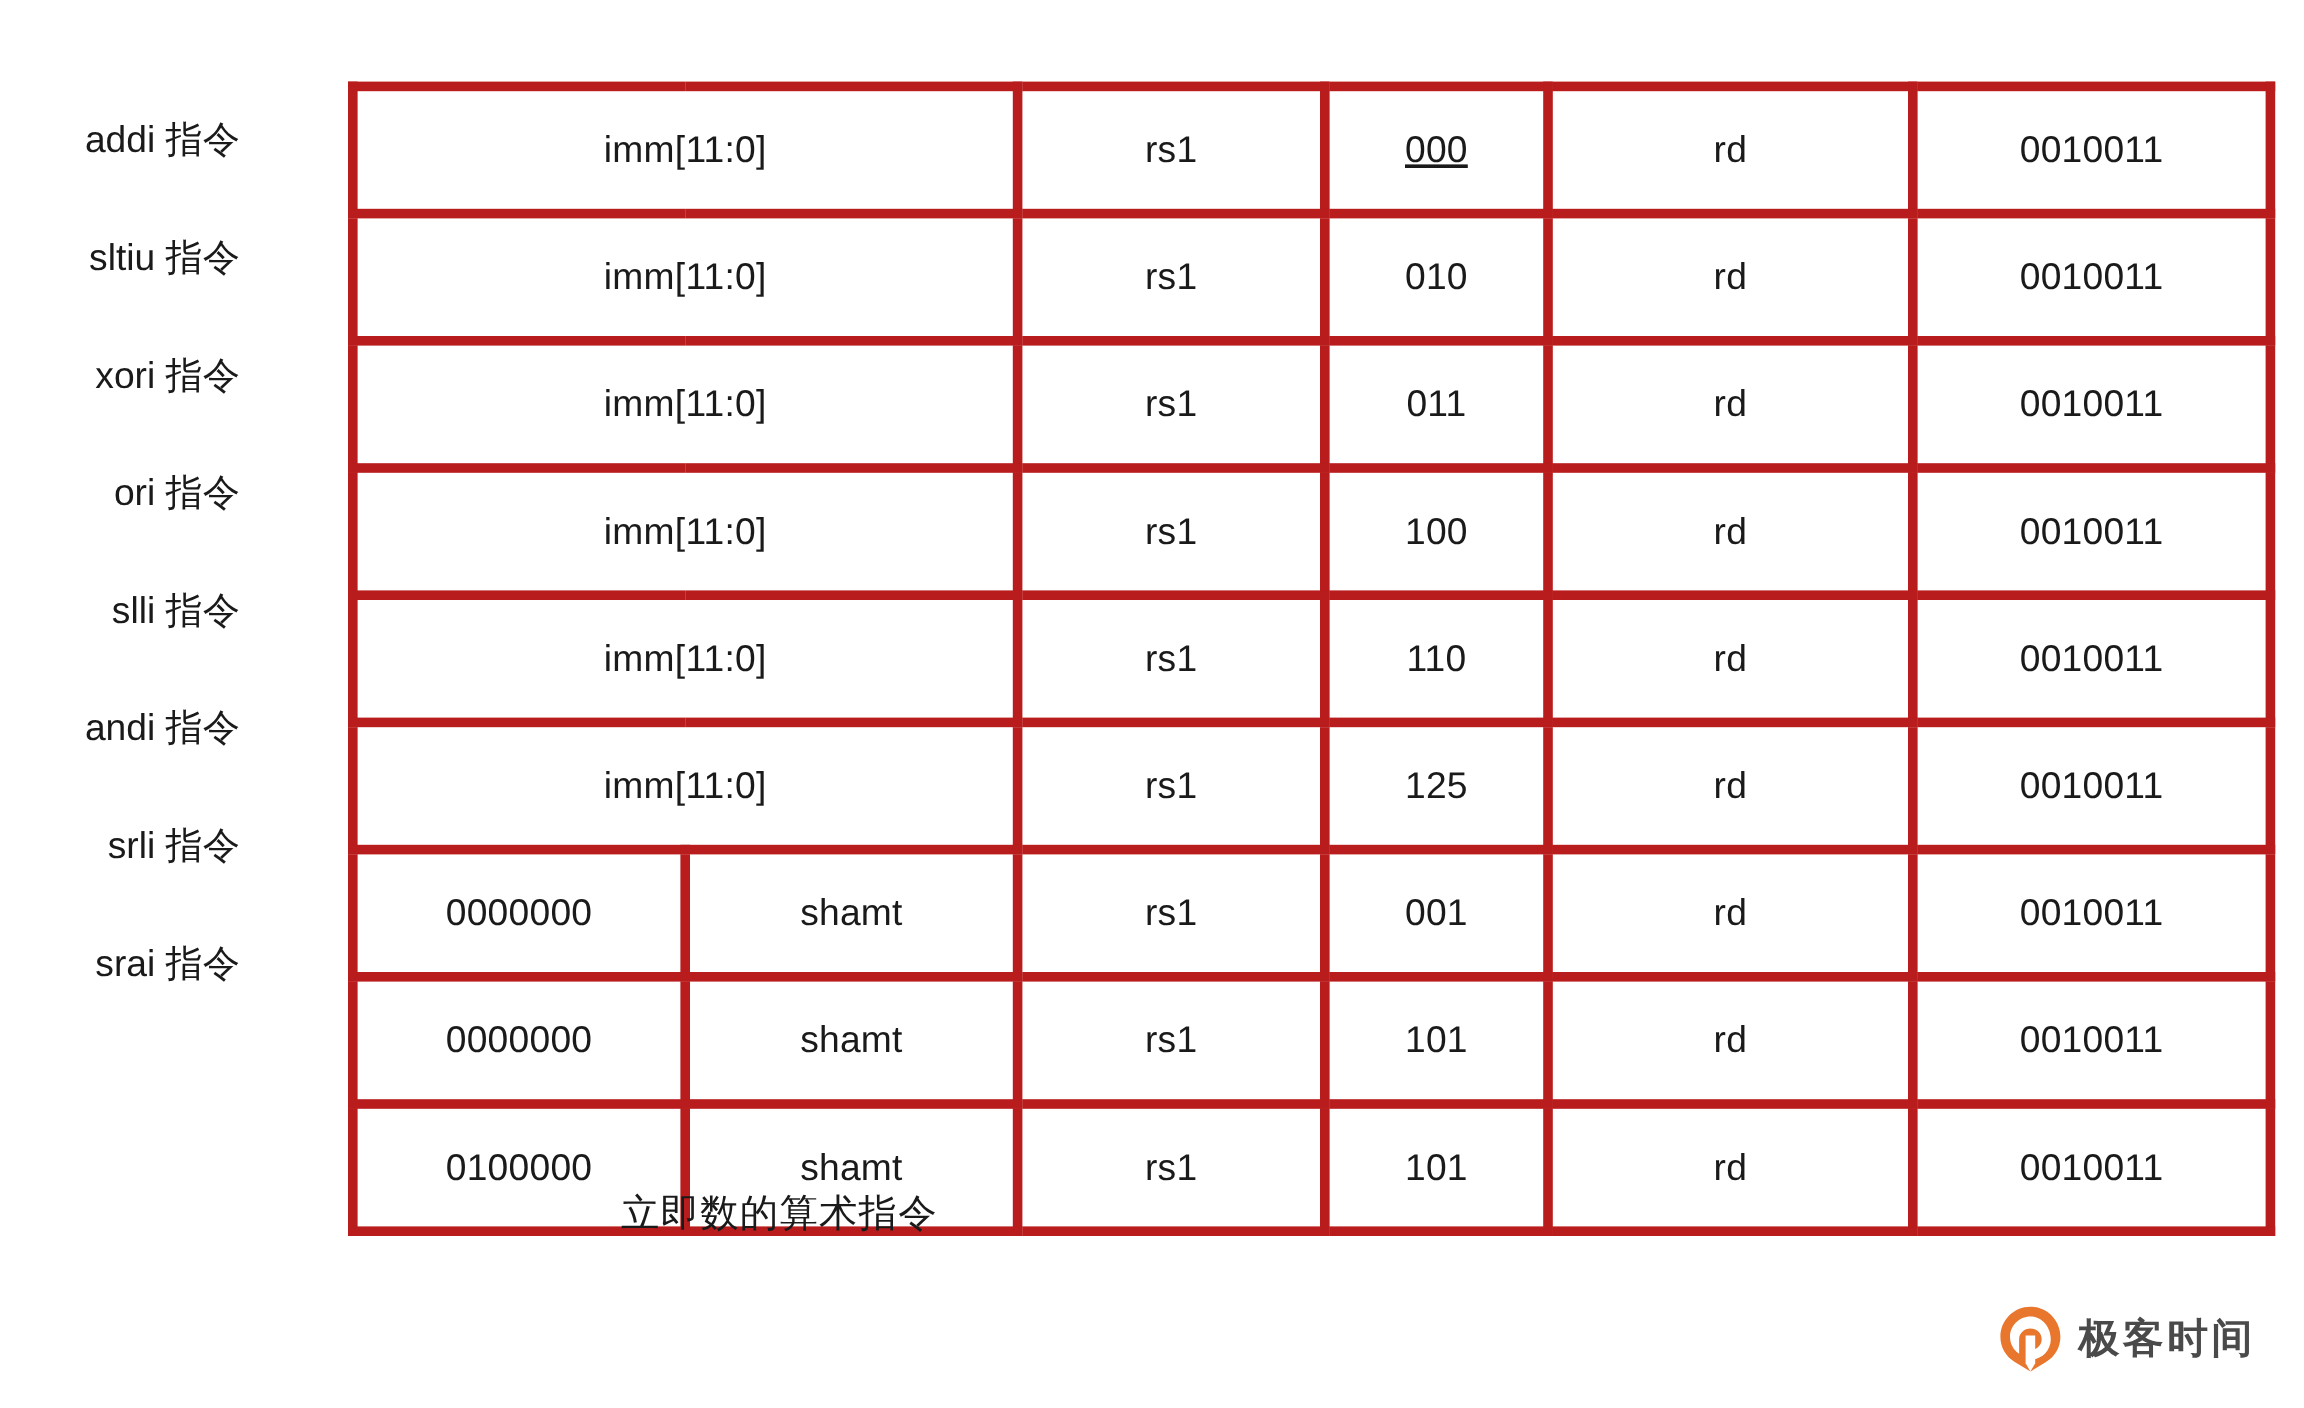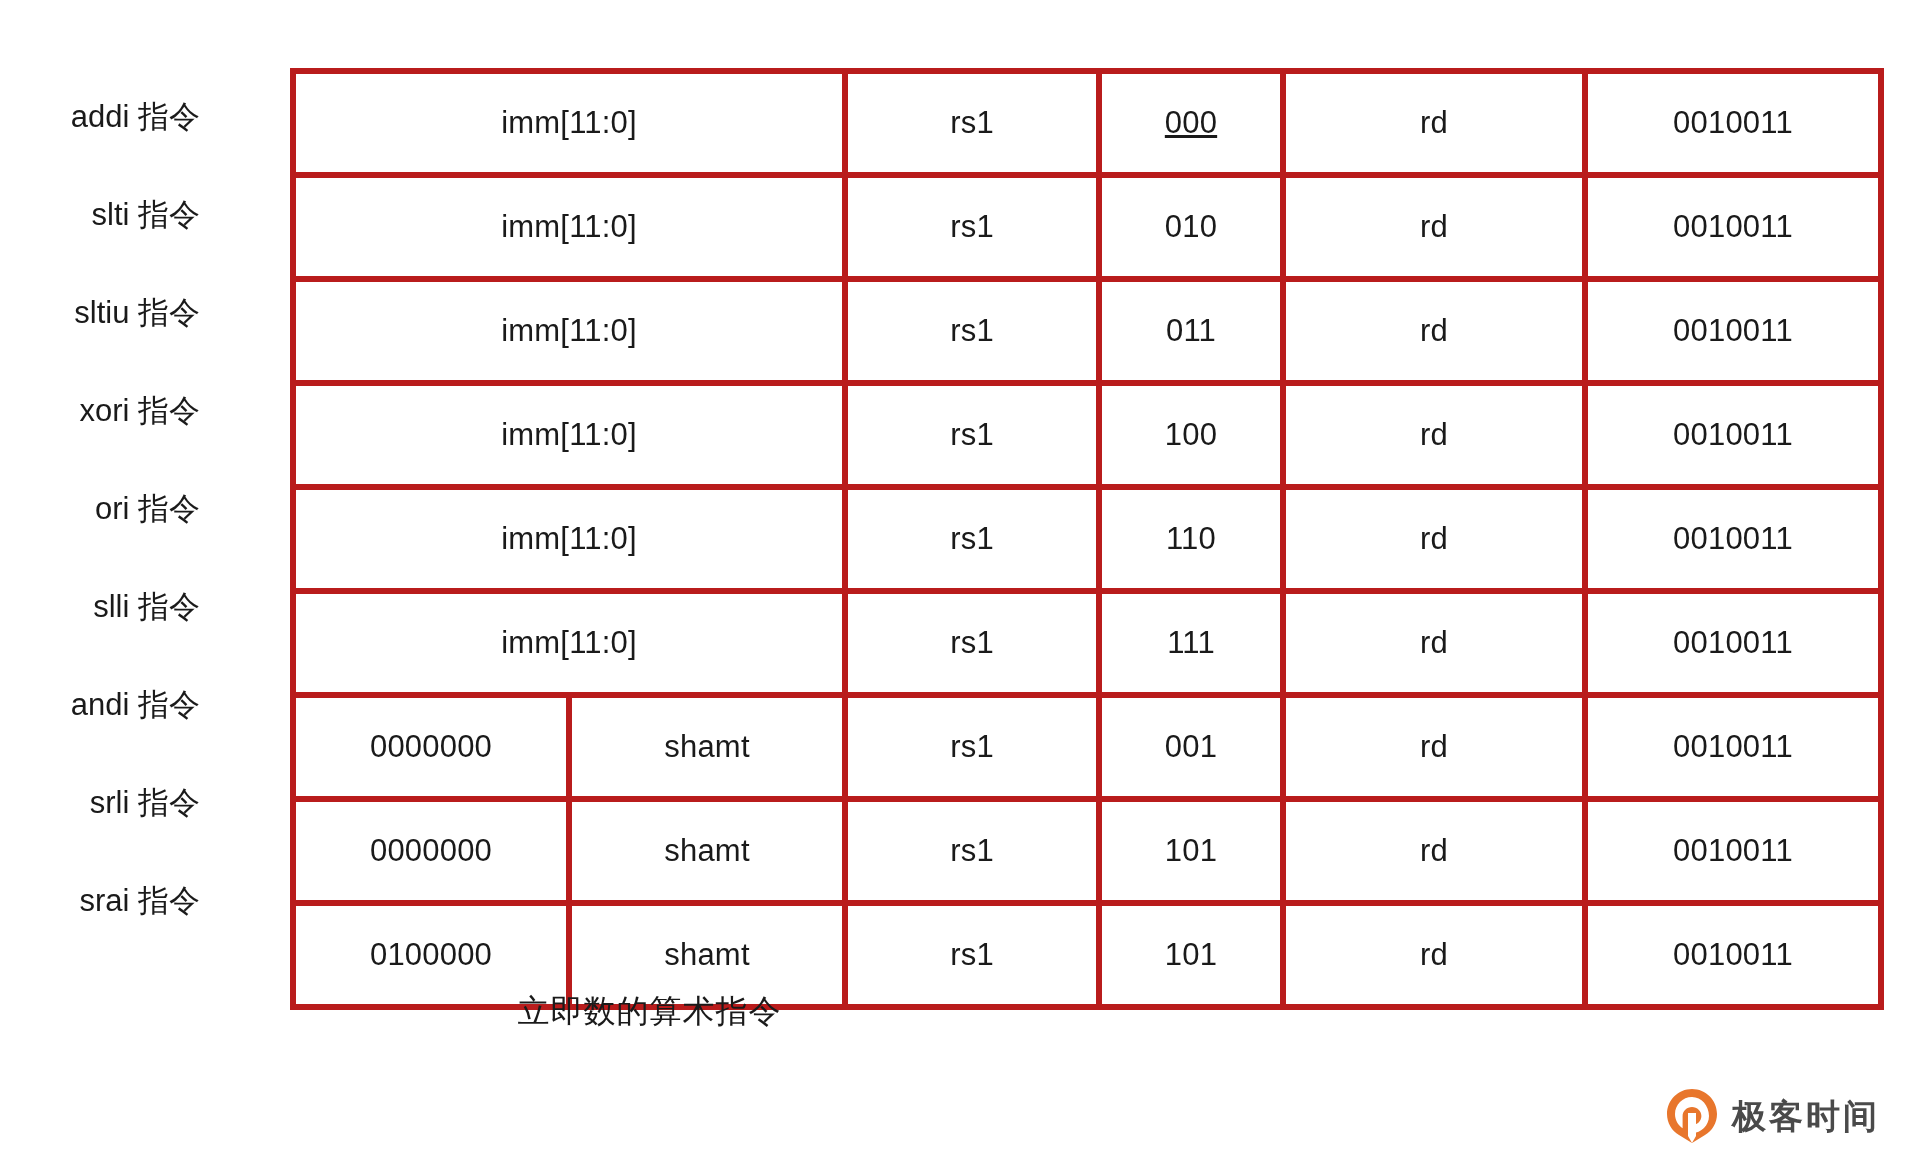--- a/index.html
+++ b/index.html
@@ -27,21 +27,21 @@
   
   .instr-table {
     position: absolute;
     left: 290px;
     top: 68px;
     width: 1558px;
     border-collapse: collapse;
     table-layout: fixed;
   }
   .instr-table td {
-    border: 6px solid #b91c1c;
+    border: 8px solid #b91c1c;
     height: 98px;
     text-align: center;
     vertical-align: middle;
     font-size: 31px;
     font-weight: 400;
     letter-spacing: 0.2px;
     padding: 0;
     background: #ffffff;
   }
   .cell-imm {
@@ -111,21 +111,20 @@
     line-height: 1;
   }
 </style>
 </head>
 <body>
 
 <div class="figure-wrap">
 
   <div class="row-labels">
       <div class="row-label">addi 指令</div>
-      <div class="row-label">slti 指令</div>
       <div class="row-label">sltiu 指令</div>
       <div class="row-label">xori 指令</div>
       <div class="row-label">ori 指令</div>
       <div class="row-label">slli 指令</div>
       <div class="row-label">andi 指令</div>
       <div class="row-label">srli 指令</div>
       <div class="row-label">srai 指令</div>
     </div>
 
   <table class="instr-table">
@@ -161,21 +160,21 @@
         <tr>
           <td class="cell-imm" colspan="2" style="width: 546px;">imm[11:0]</td>
           <td style="width: 248px;">rs1</td>
           <td style="width: 178px;">110</td>
           <td style="width: 296px;">rd</td>
           <td style="width: 290px;">0010011</td>
         </tr>
         <tr>
           <td class="cell-imm" colspan="2" style="width: 546px;">imm[11:0]</td>
           <td style="width: 248px;">rs1</td>
-          <td style="width: 178px;">111</td>
+          <td style="width: 178px;">125</td>
           <td style="width: 296px;">rd</td>
           <td style="width: 290px;">0010011</td>
         </tr>
         <tr>
           <td class="cell-funct7" style="width: 296px;">0000000</td>
           <td class="cell-shamt" style="width: 250px;">shamt</td>
           <td style="width: 248px;">rs1</td>
           <td style="width: 178px;">001</td>
           <td style="width: 296px;">rd</td>
           <td style="width: 290px;">0010011</td>

